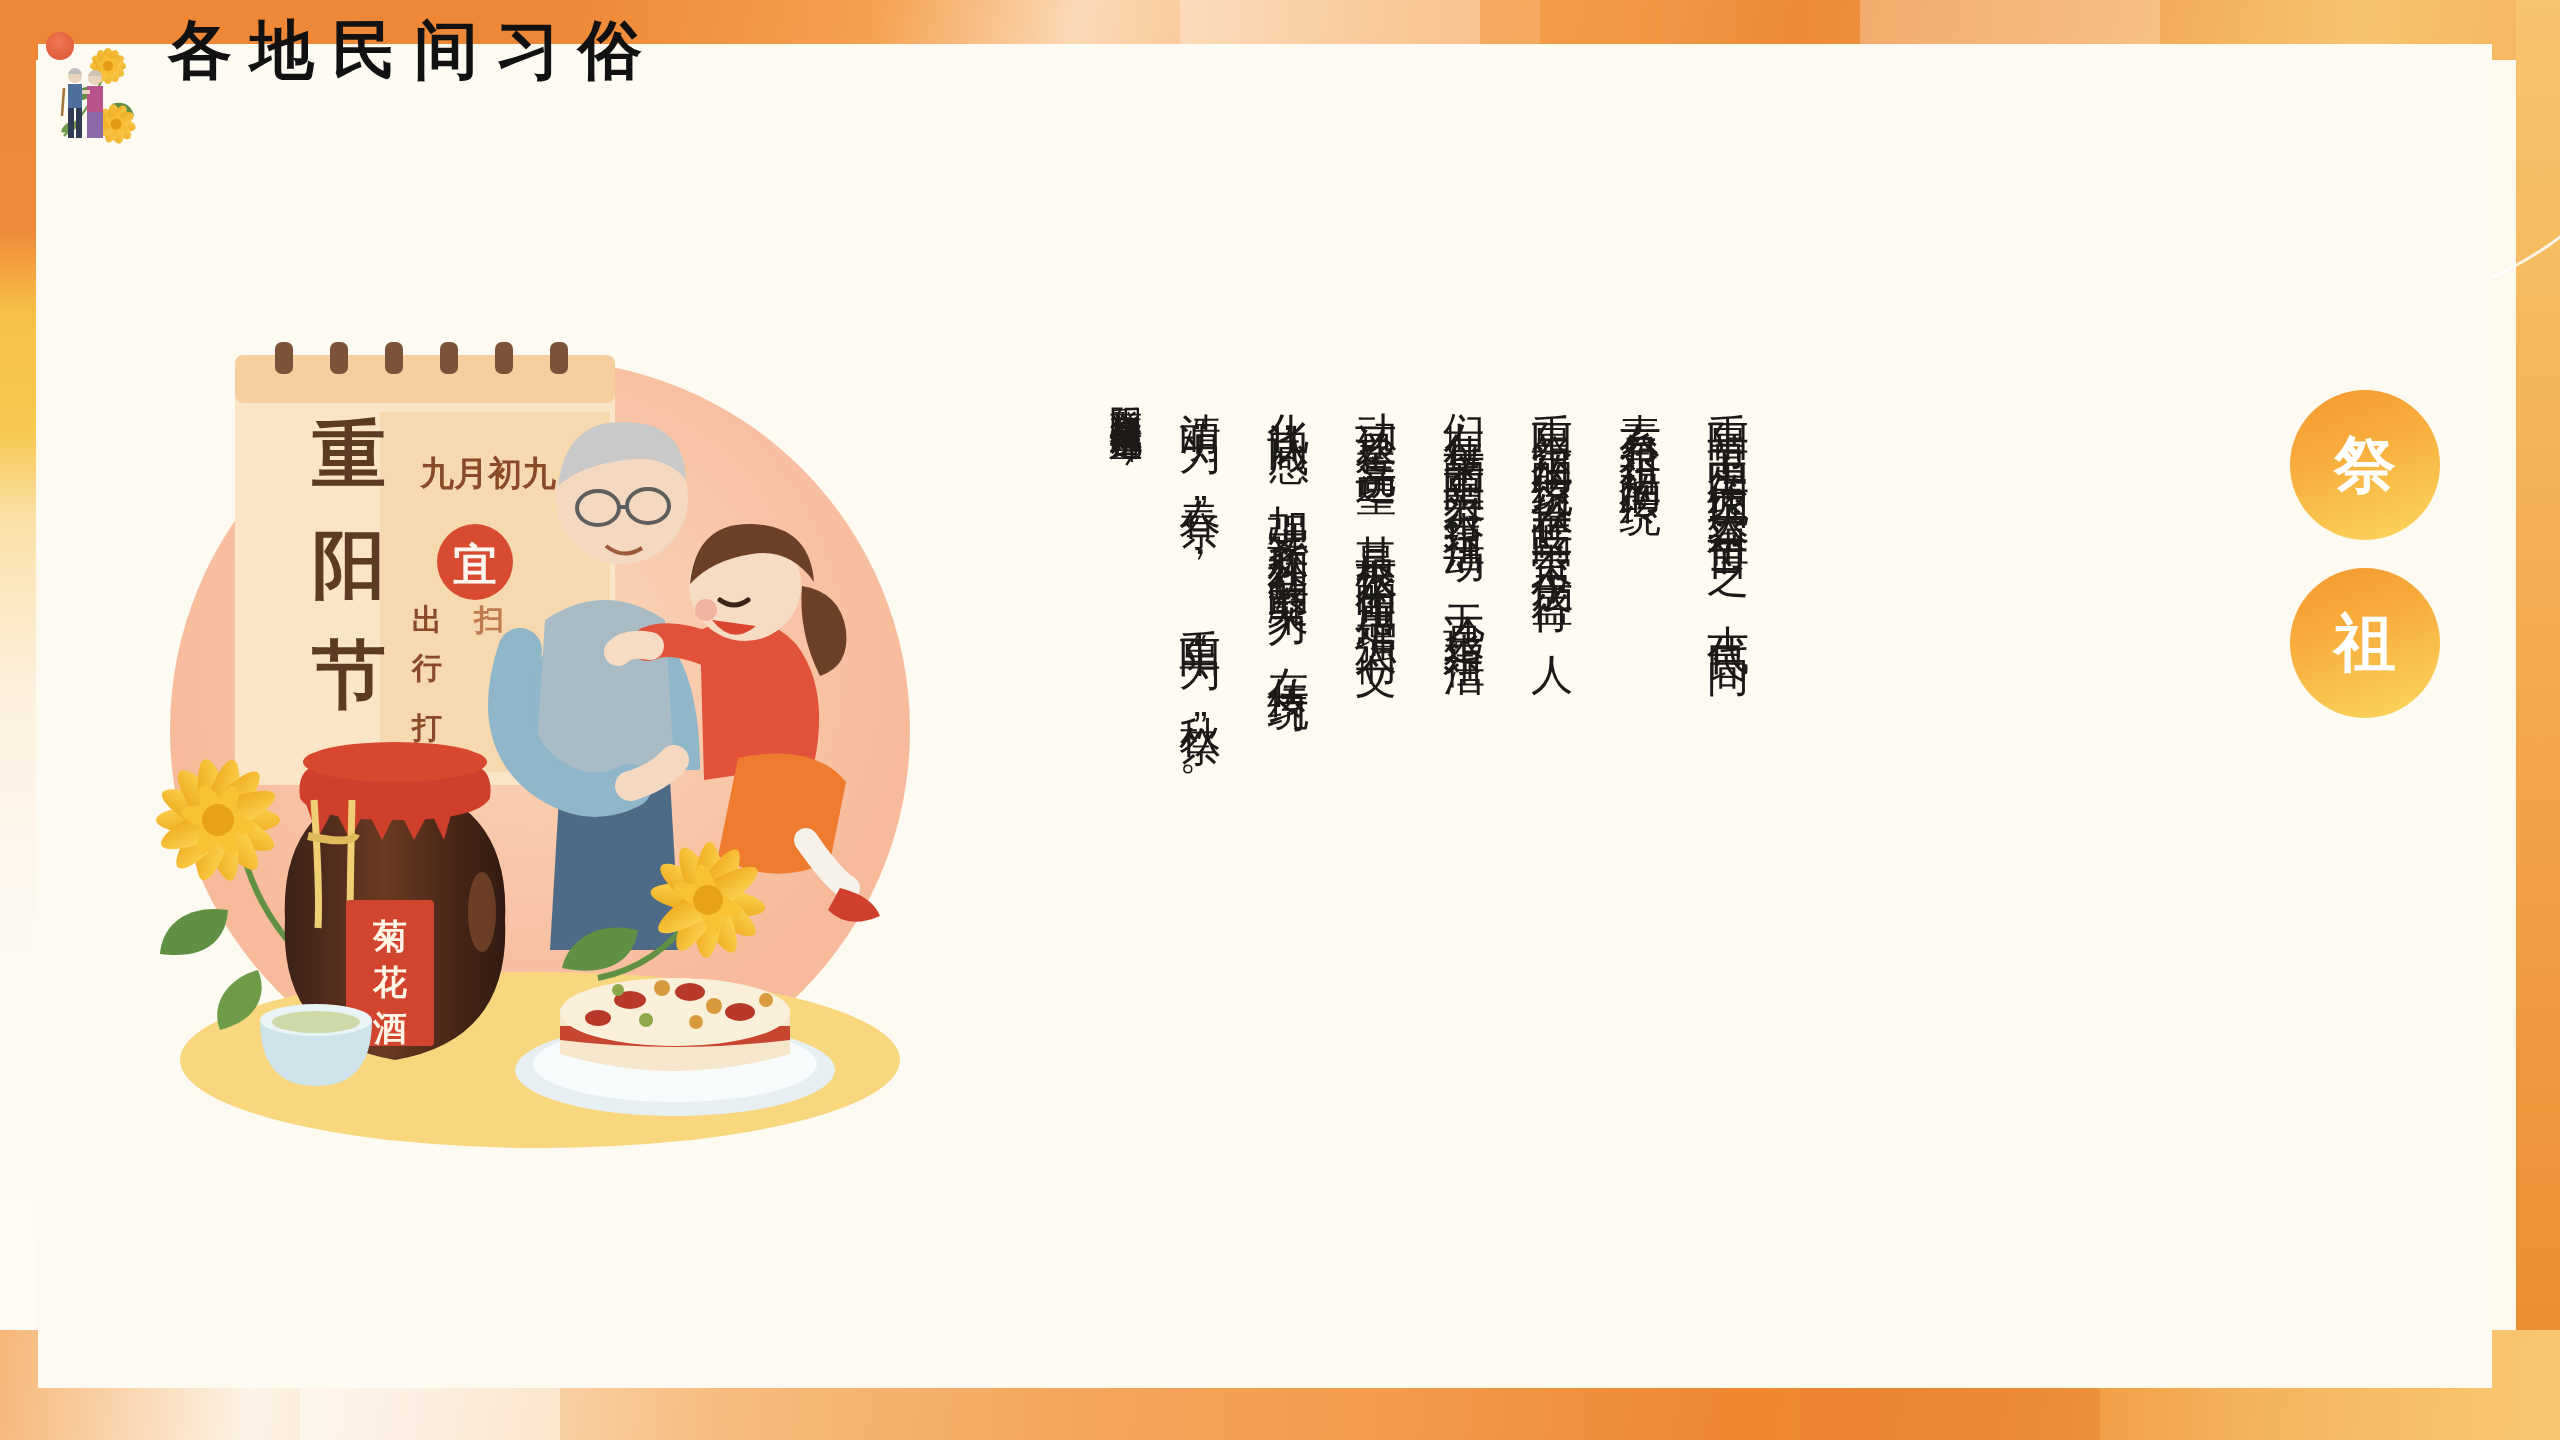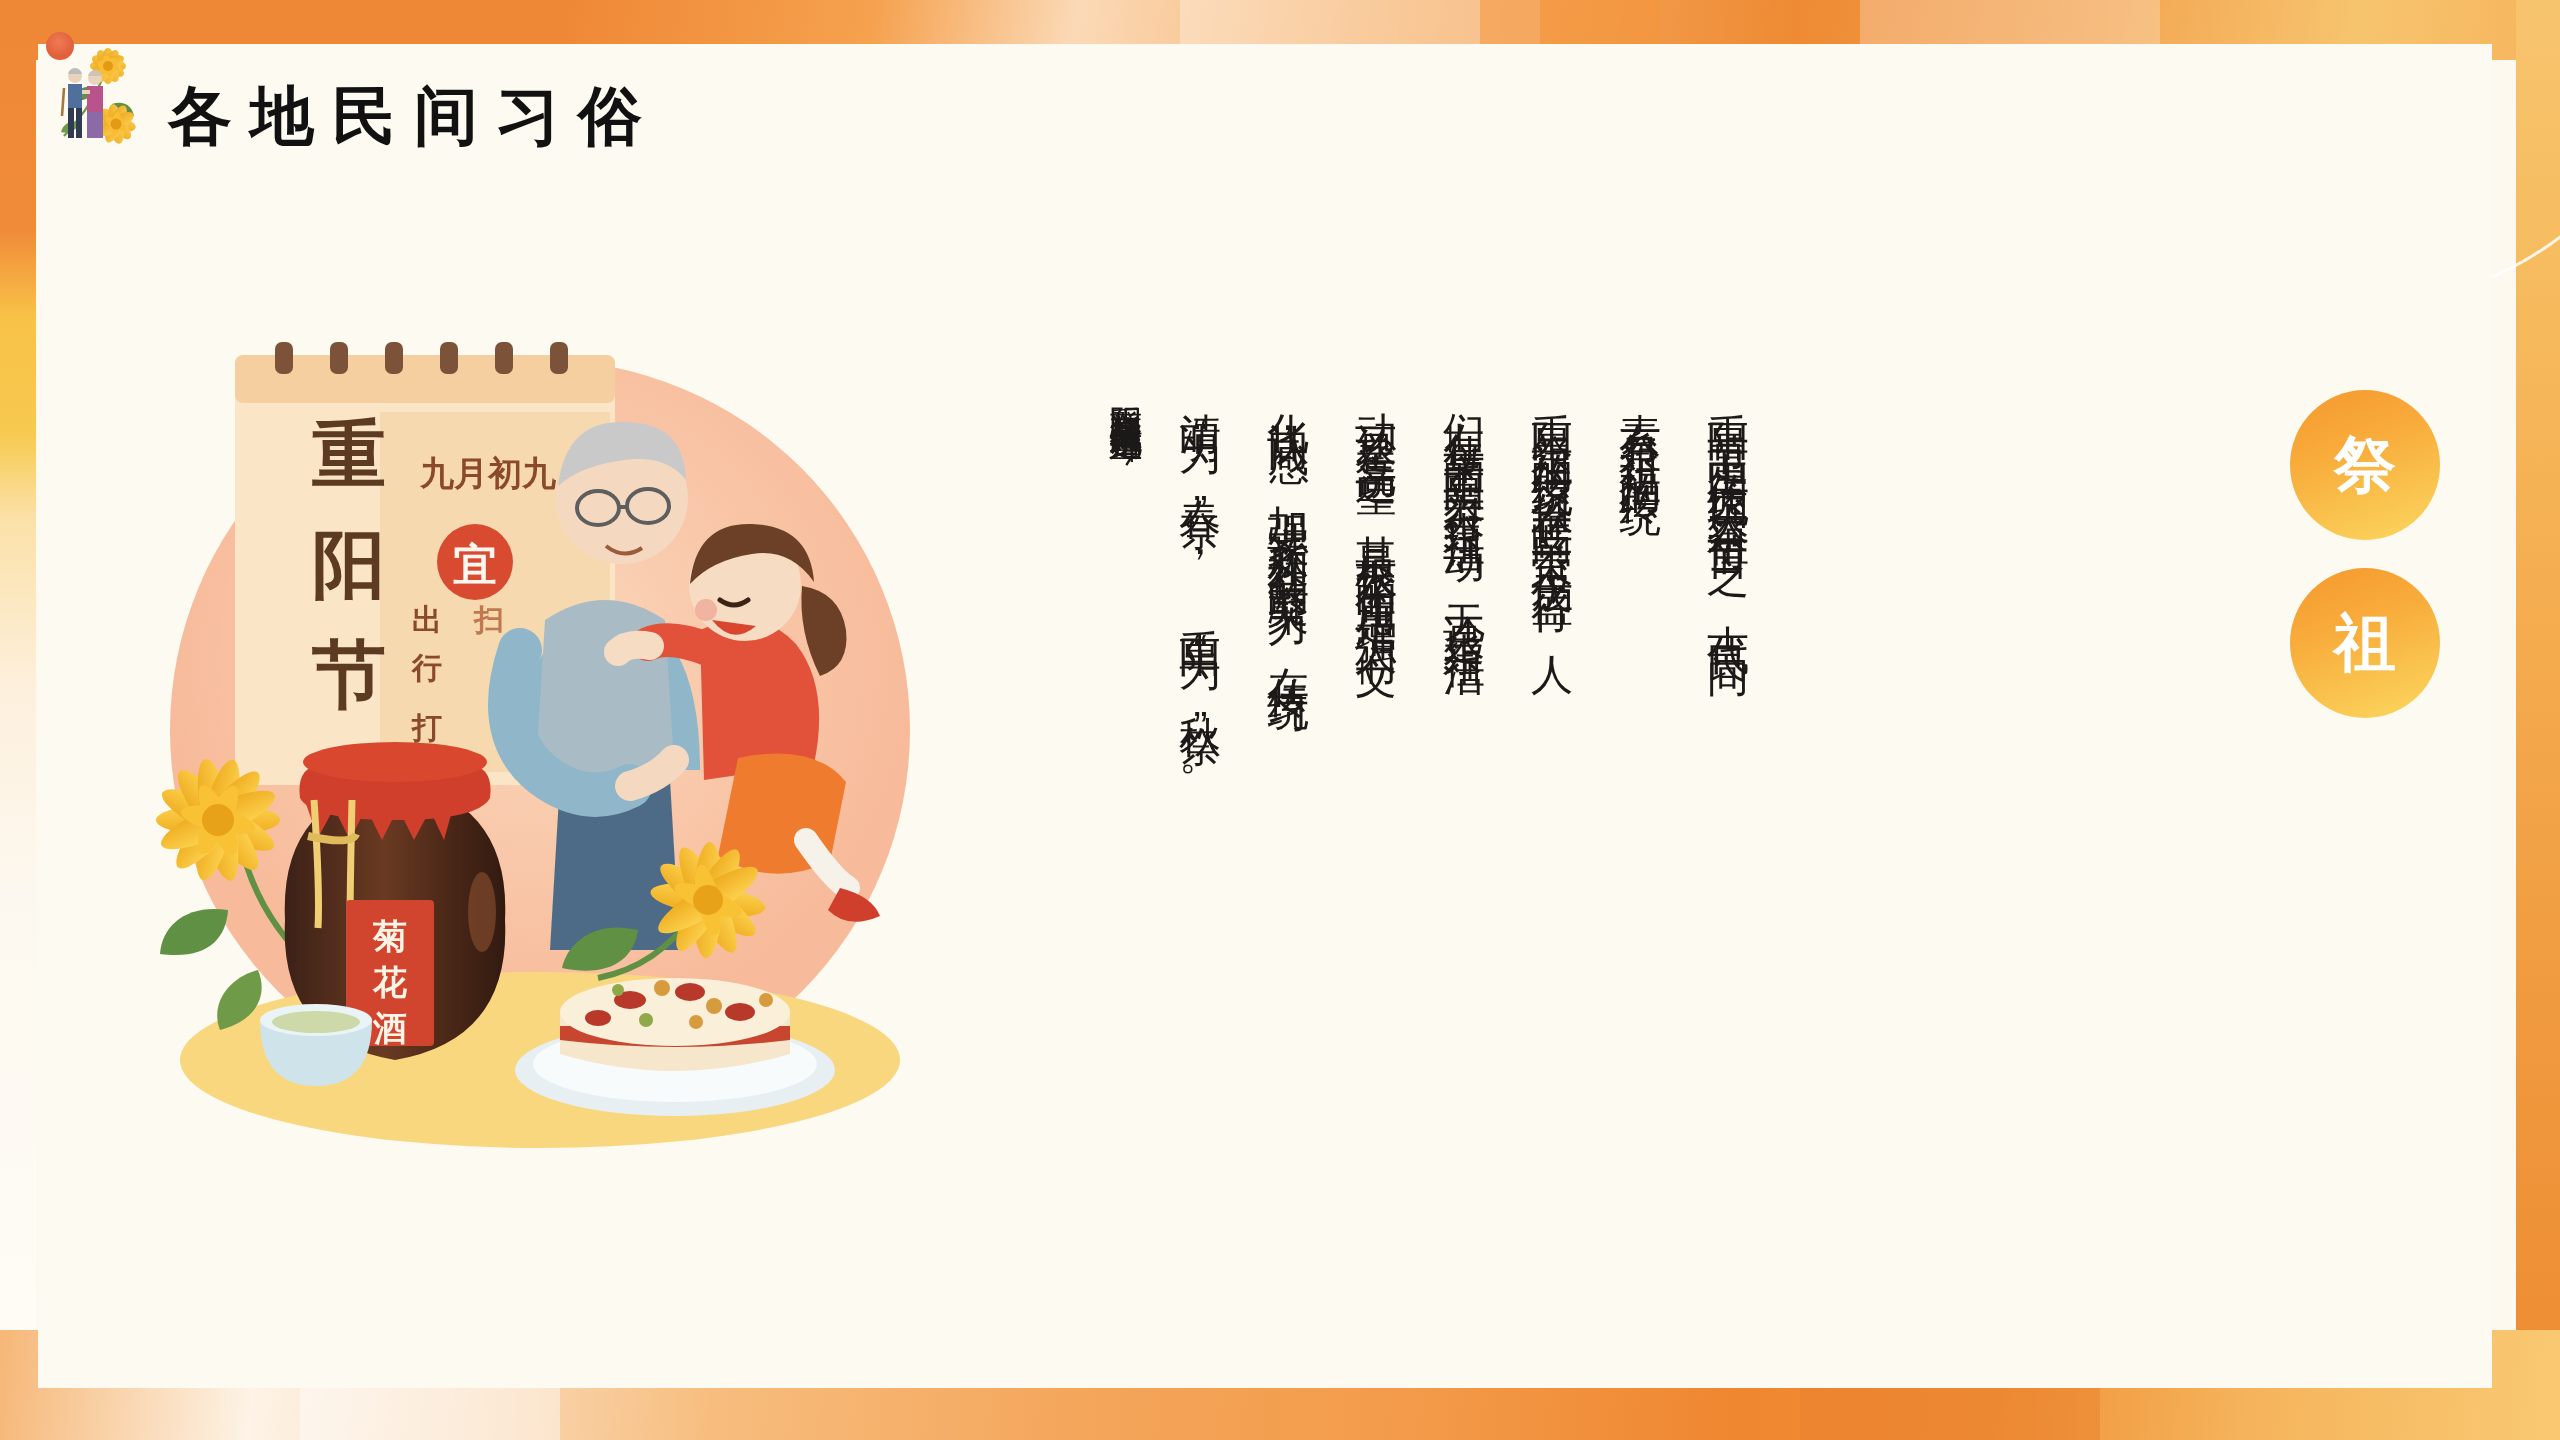--- a/index.html
+++ b/index.html
@@ -37,21 +37,21 @@
   .w1{left:1180px;top:0;width:360px;height:60px;background:rgba(255,255,255,.30);}
   .w2{left:1480px;top:0;width:180px;height:60px;background:rgba(244,150,60,.55);}
   .w3{left:1860px;top:0;width:300px;height:60px;background:rgba(255,255,255,.26);}
   .w4{left:300px;bottom:0;width:260px;height:110px;background:rgba(255,255,255,.45);}
   .w5{left:1800px;bottom:0;width:300px;height:110px;background:rgba(232,124,44,.45);}
 
   
   .card{position:absolute;left:38px;top:44px;width:2454px;height:1344px;background:#fdfaf1;z-index:1;}
 
   
-  .header{position:absolute;left:30px;top:18px;display:flex;align-items:flex-end;gap:22px;z-index:6;}
+  .header{position:absolute;left:30px;top:18px;display:flex;align-items:flex-start;gap:22px;z-index:6;}
   .title-icon{width:116px;height:130px;position:relative;flex:none;}
   .page-title{
     font-size:64px;letter-spacing:18px;color:#111;font-weight:700;
     font-family:"Liberation Sans","DejaVu Sans",sans-serif;white-space:nowrap;line-height:1;
   }
 
   
   .illus{position:absolute;left:90px;top:300px;width:880px;height:880px;z-index:4;}
 
   

